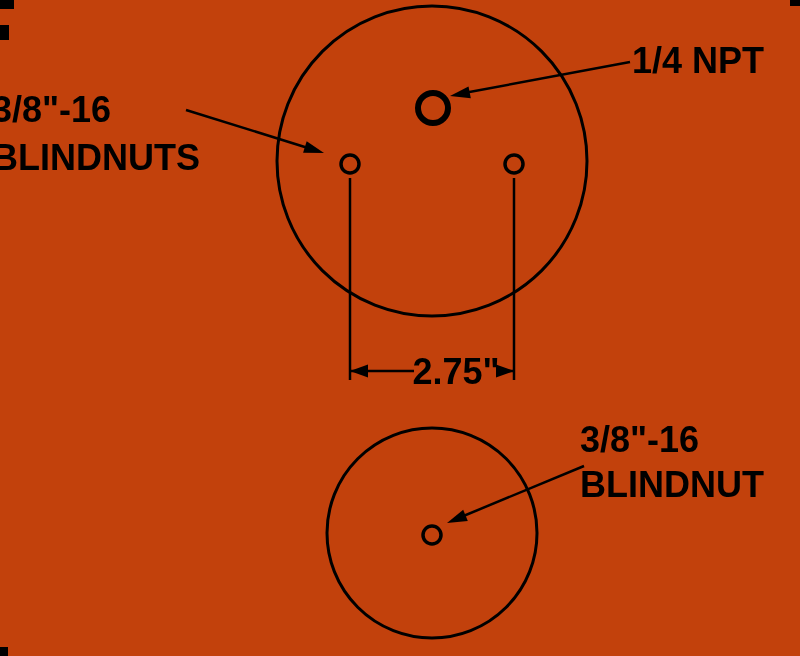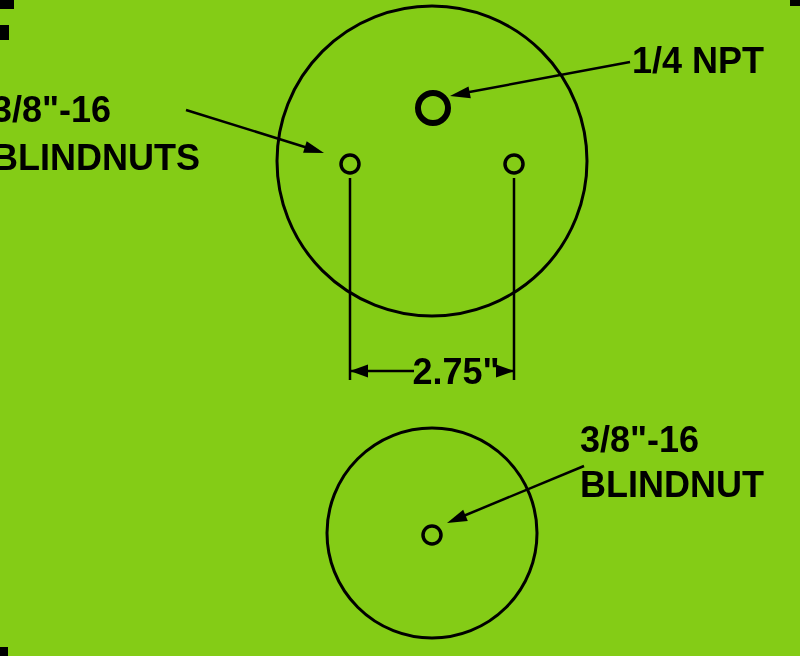--- a/index.html
+++ b/index.html
@@ -4,21 +4,21 @@
 <style>
   html, body {
     margin: 0;
     padding: 0;
     background: #ffffff;
   }
   .stage {
     position: relative;
     width: 800px;
     height: 656px;
-    background: #84cc16;
+    background: #c2410c;
     overflow: hidden;
     font-family: "Liberation Sans", sans-serif;
   }
   svg { display: block; }
   .label-text {
     font-family: "Liberation Sans", sans-serif;
     font-size: 36px;
     font-weight: bold;
     fill: #000000;
   }

